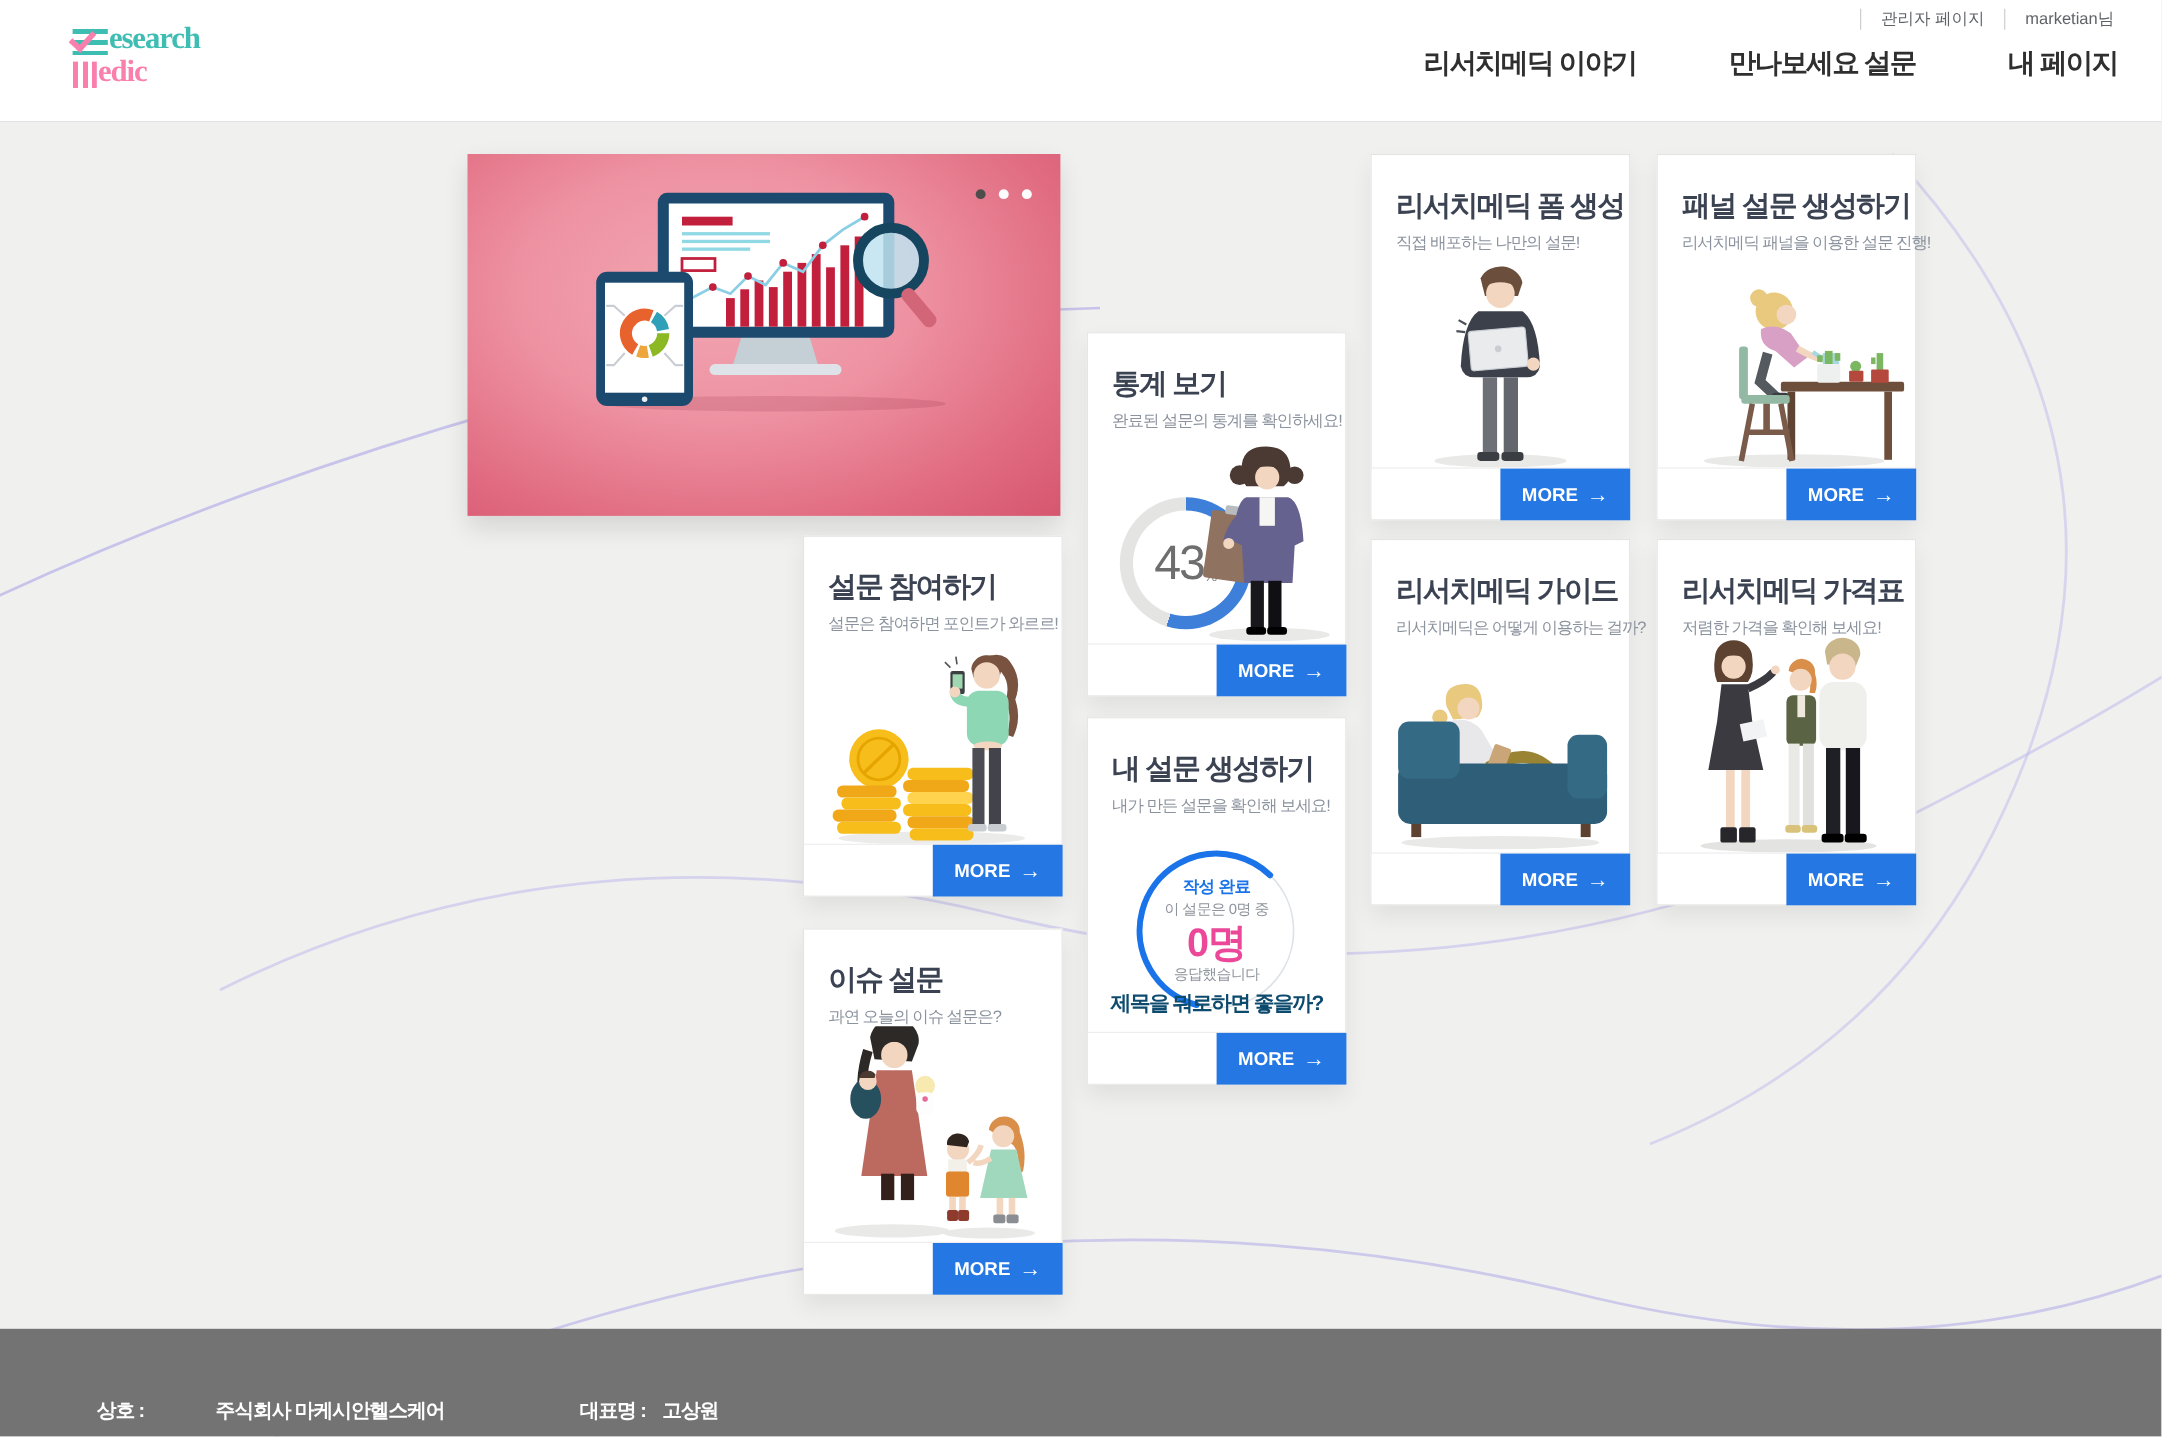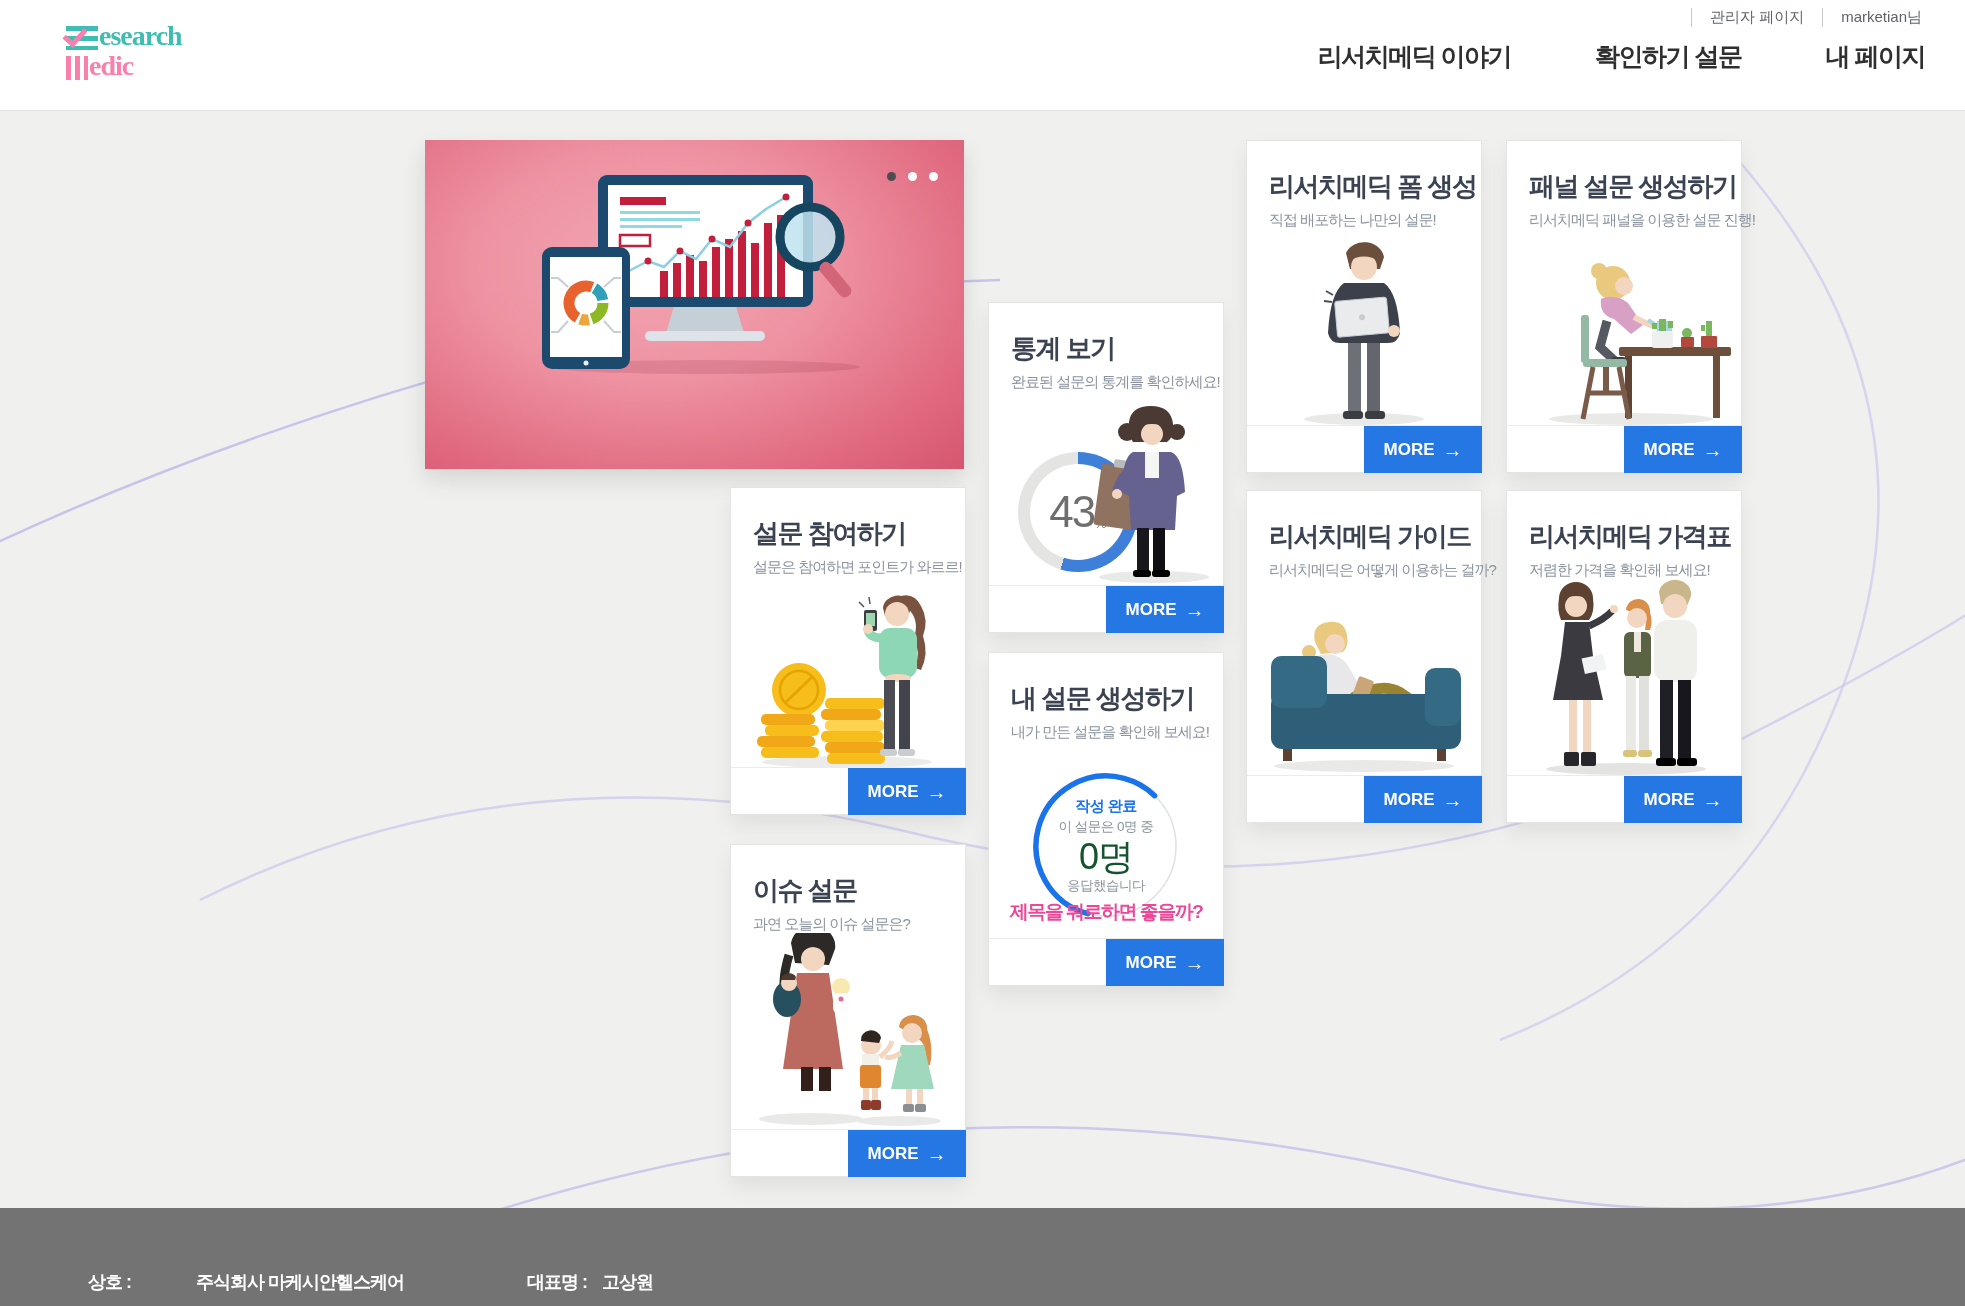--- a/index.html
+++ b/index.html
@@ -60,23 +60,23 @@
   .donut-text{position:absolute;inset:0;display:flex;align-items:center;justify-content:center;}
   .donut-val{font-size:44px;color:#6e6e6e;letter-spacing:-2px;}
   .donut-unit{font-size:14px;color:#8a8a8a;margin-top:22px;}
   .stats-person{position:absolute;right:4px;bottom:2px;}
   
   .gauge-wrap{position:absolute;left:42px;top:118px;width:150px;height:150px;}
   .gauge-ring{position:absolute;left:0;top:0;}
   .gauge-text{position:absolute;inset:0;display:flex;flex-direction:column;align-items:center;justify-content:center;gap:2px;}
   .gauge-label{font-size:15px;font-weight:bold;color:#1a73e8;letter-spacing:-0.5px;}
   .gauge-line{font-size:13.5px;color:#8d949c;letter-spacing:-0.5px;}
-  .gauge-big{font-size:36px;font-weight:normal;color:#14532d;letter-spacing:-1px;line-height:1.05;}
+  .gauge-big{font-size:36px;font-weight:bold;color:#ec4899;letter-spacing:-1px;line-height:1.05;}
   .gauge-caption{position:absolute;left:0;right:0;bottom:60px;text-align:center;font-size:19px;
-    font-weight:bold;color:#ec4899;letter-spacing:-1.5px;}
+    font-weight:bold;color:#0c4a6e;letter-spacing:-1.5px;}
   
   .footer{position:absolute;left:0;top:1208px;width:1965px;height:98px;background:#737373;z-index:4;}
   .f-item{position:absolute;top:62px;color:#ffffff;font-size:18px;font-weight:bold;letter-spacing:-1px;white-space:nowrap;}
 </style>
 </head>
 <body>
 
 <svg class="bg-curves" viewBox="0 0 1965 1306">
   <path d="M -40 560 Q 230 430 560 345 Q 800 285 1000 280" fill="none" stroke="#b9b4e8" stroke-width="2.5" opacity="0.75"></path>
   <path d="M 200 900 Q 520 740 900 830 Q 1300 930 1700 760 Q 1880 670 1990 600" fill="none" stroke="#c3beec" stroke-width="2.5" opacity="0.6"></path>
@@ -94,21 +94,21 @@
       <span class="logo-m-icon"></span>
       <span class="logo-word pink">edic</span>
     </div>
   </div>
   <div class="top-links">
     <a class="top-link">관리자 페이지</a>
     <a class="top-link">marketian님</a>
   </div>
   <nav class="main-nav">
     <a class="nav-item">리서치메딕 이야기</a>
-    <a class="nav-item">확인하기 설문</a>
+    <a class="nav-item">만나보세요 설문</a>
     <a class="nav-item">내 페이지</a>
   </nav>
 </header>
 
 <section class="banner">
   <svg class="banner-art" width="430" height="200" viewBox="0 0 430 200">
     <ellipse cx="225" cy="192" rx="155" ry="7" fill="rgba(120,20,45,0.14)"></ellipse>
     <polygon points="195,128 255,128 264,158 186,158" fill="#c5cfd6"></polygon>
     <rect x="165" y="156" width="120" height="10" rx="5" fill="#dde3e8"></rect>
     <rect x="118" y="0" width="215" height="132" rx="9" fill="#1c4a6e"></rect>

